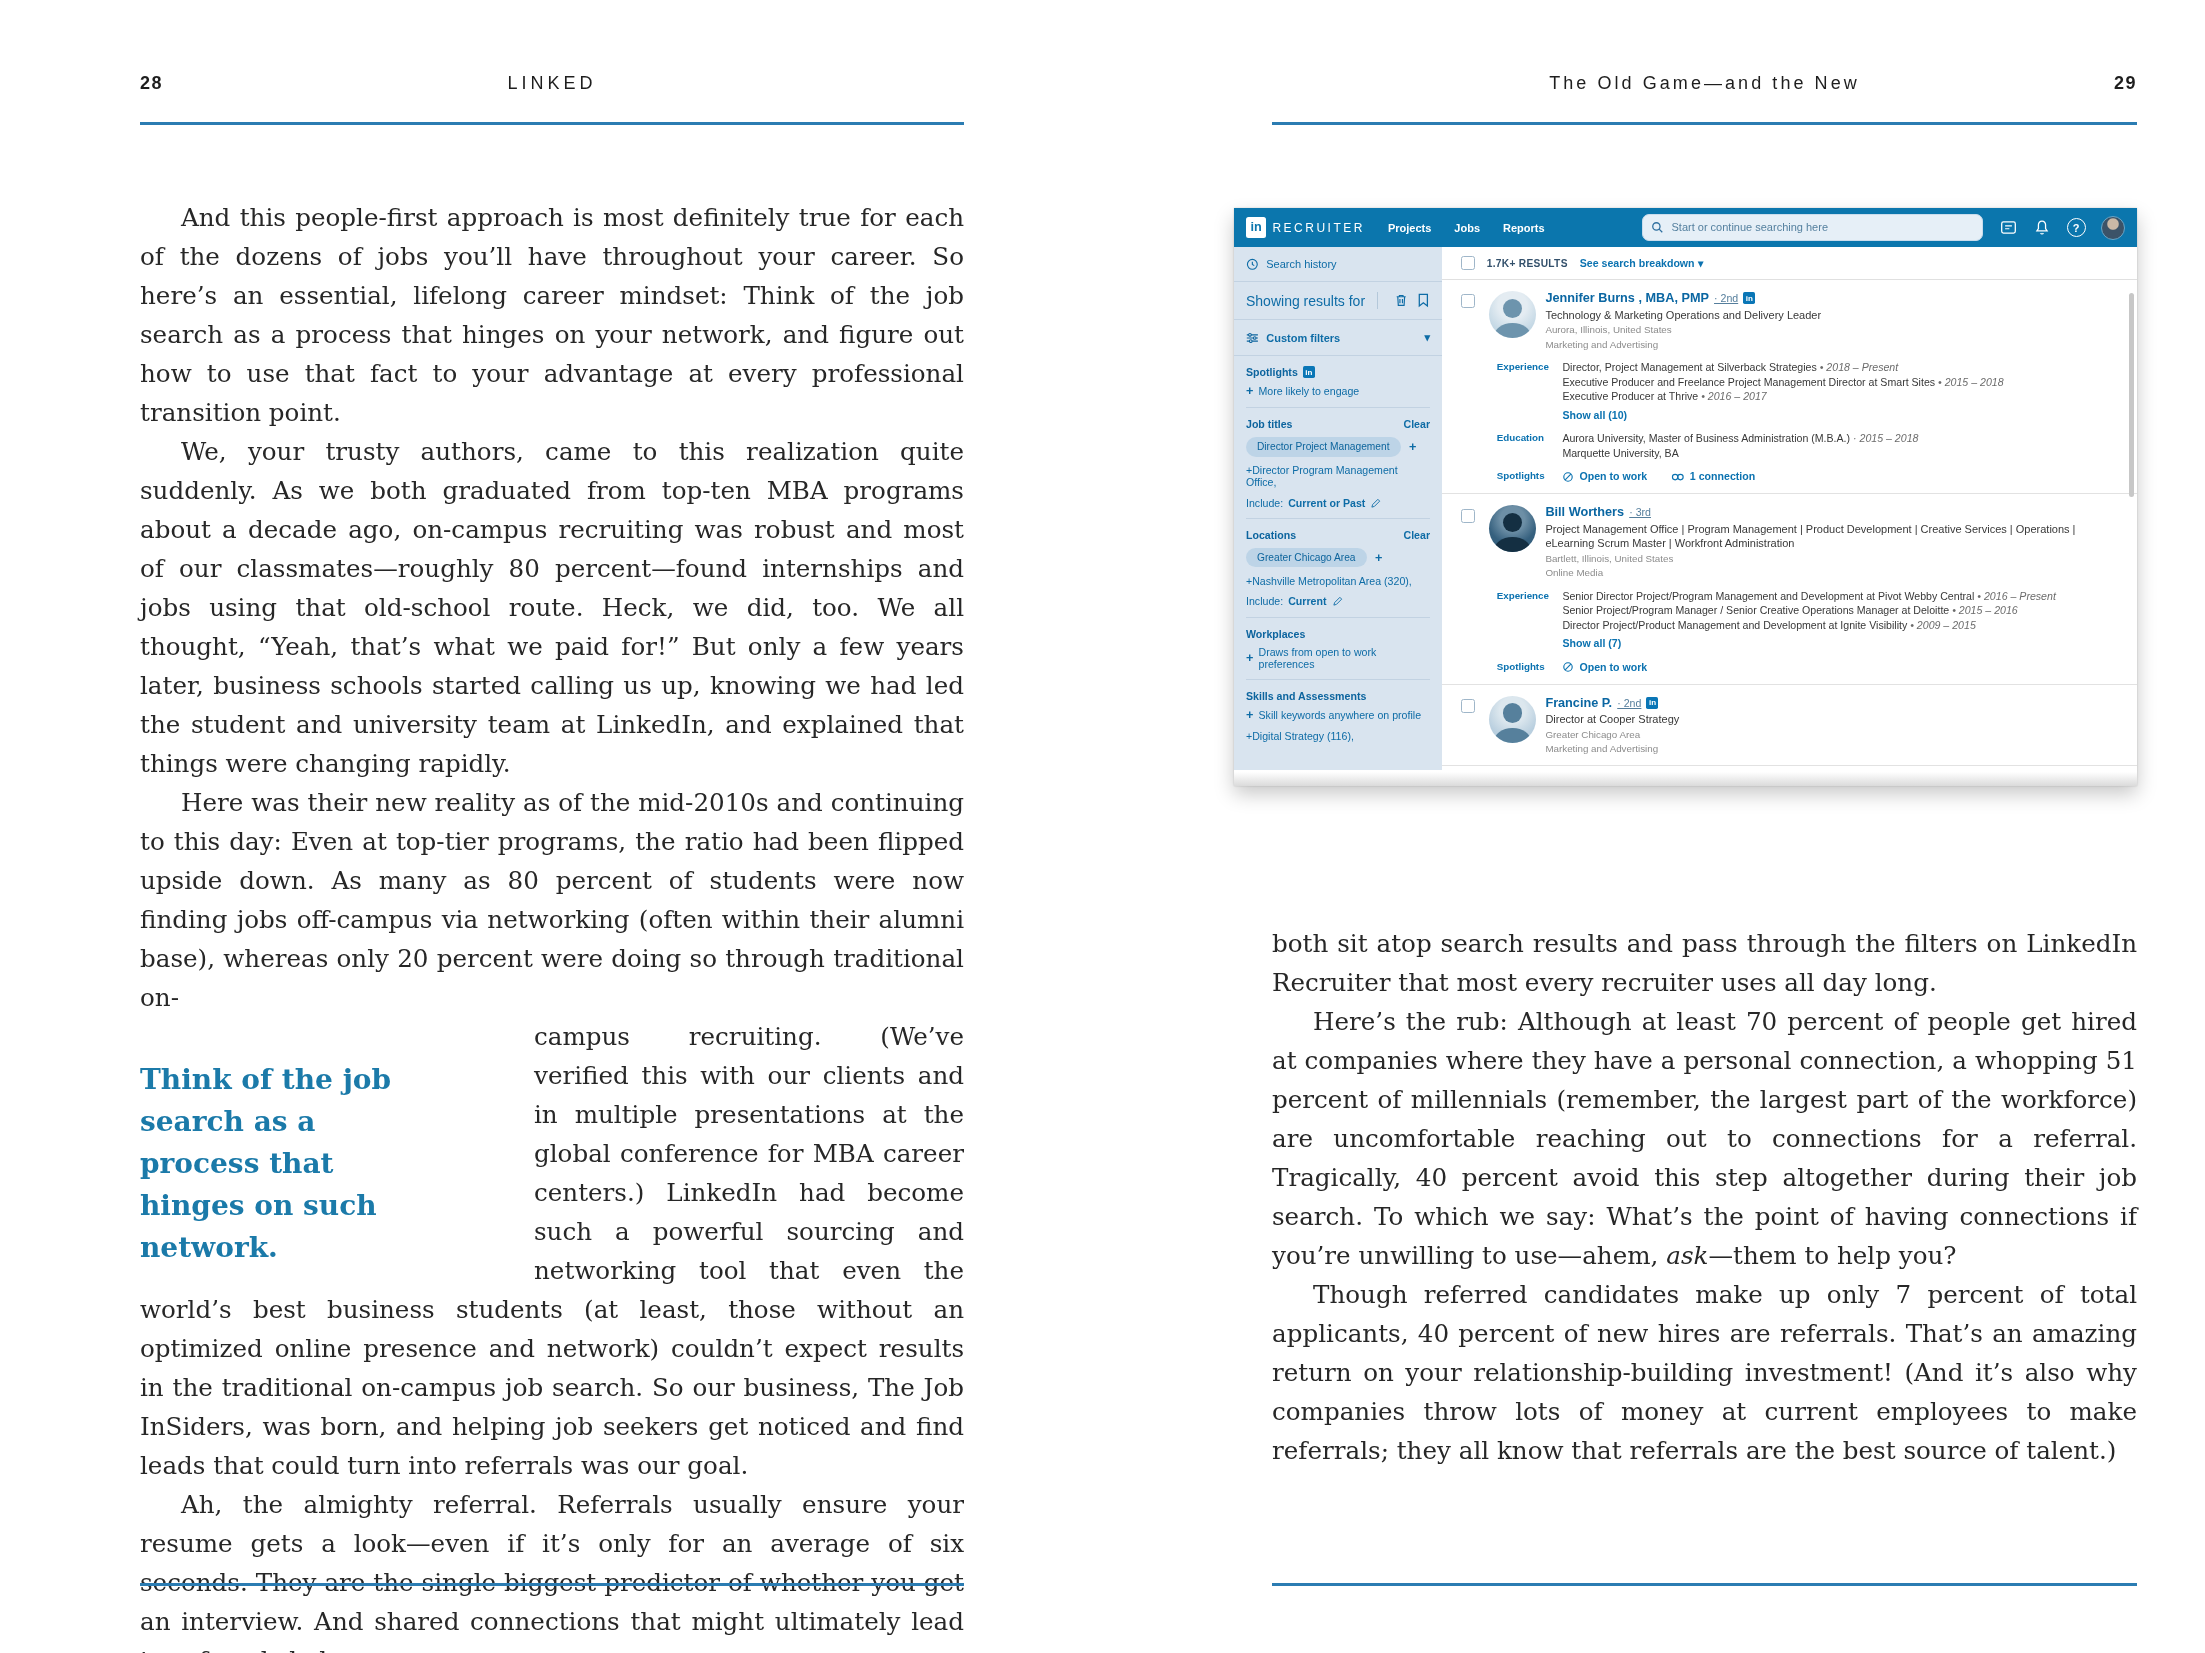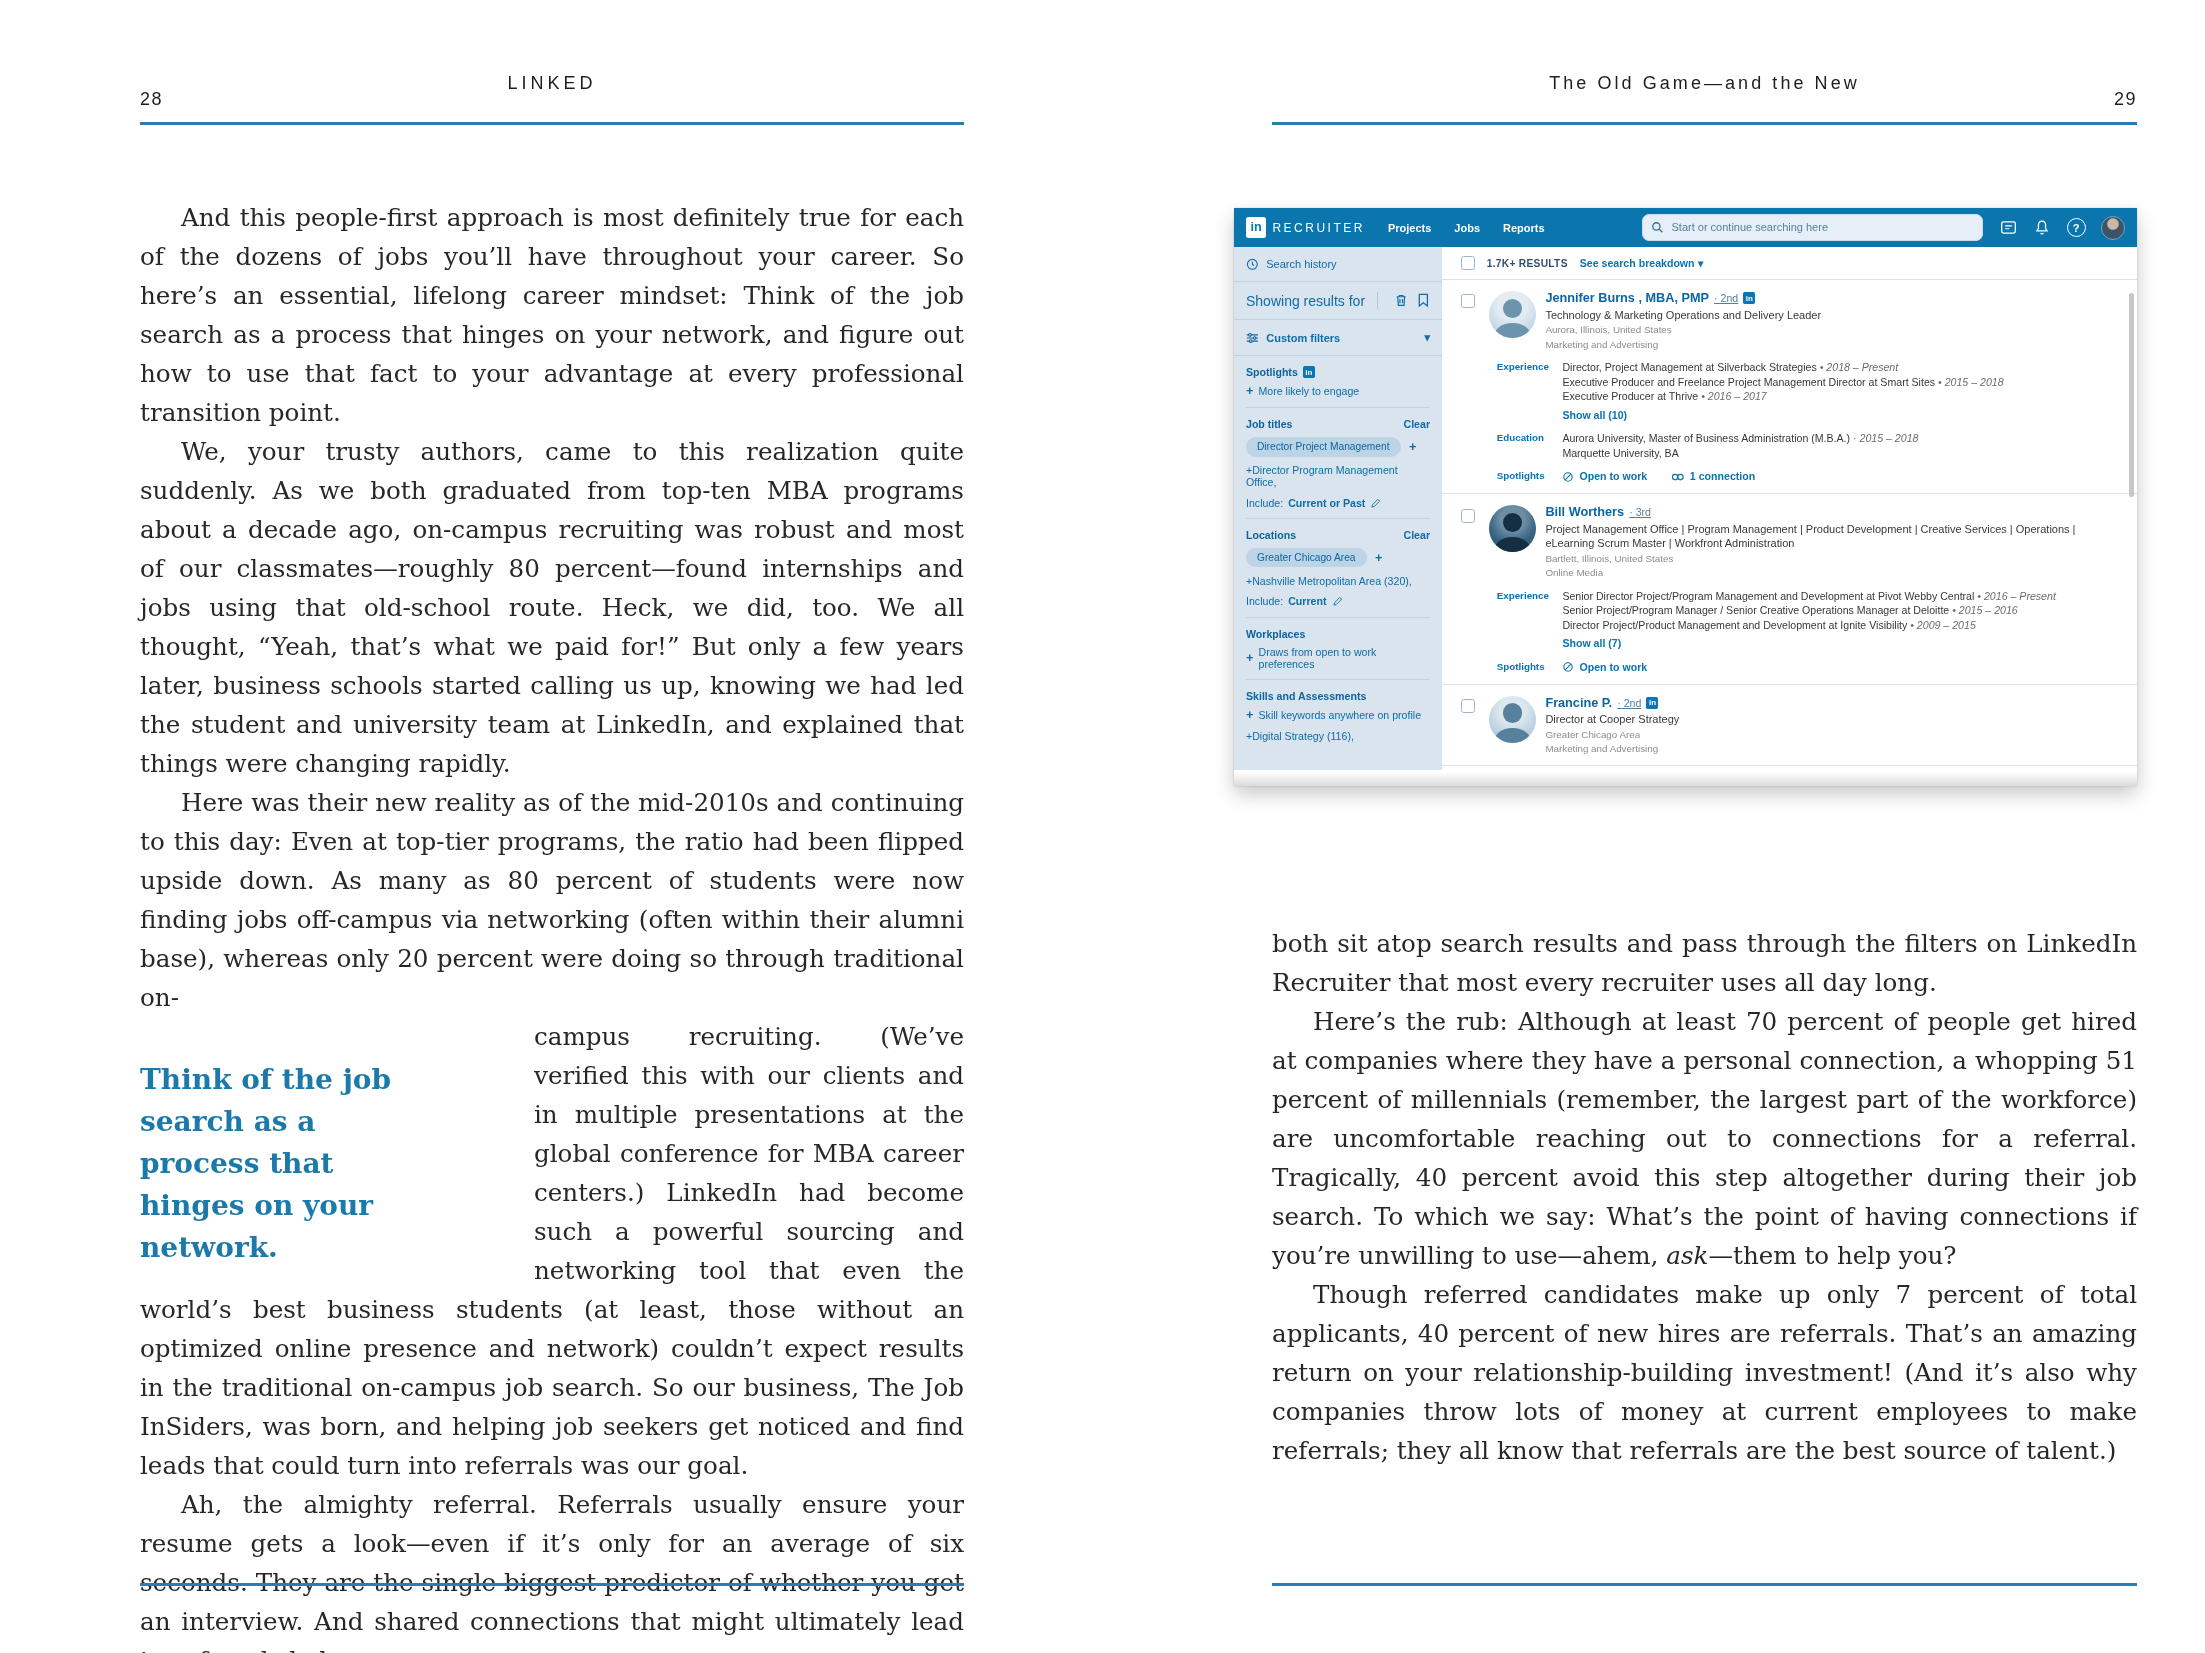--- a/index.html
+++ b/index.html
@@ -3,21 +3,21 @@
 <meta charset="utf-8">
 <style>
   html,body{margin:0;padding:0;background:#ffffff;}
   #canvas{position:relative;width:2205px;height:1654px;background:#ffffff;overflow:hidden;
           font-family:"Liberation Sans",sans-serif;}
 
   
   .running-head{position:absolute;top:73px;height:24px;color:#1e1e1e;
     font-family:"Liberation Sans",sans-serif;font-size:18px;}
   .rh-center{position:absolute;left:0;right:0;text-align:center;letter-spacing:0.22em;}
-  .rh-num{position:absolute;top:16px;letter-spacing:0.08em;}
+  .rh-num{position:absolute;top:0;letter-spacing:0.08em;font-weight:bold;}
   .page-rule{position:absolute;height:2.5px;background:#2b7cb2;}
 
   
   .bodytext{position:absolute;font-family:"DejaVu Serif",serif;font-size:24.6px;line-height:39px;
     color:#272727;text-align:justify;}
   .bodytext p{margin:0;}
   .indent{text-indent:41px;}
   .pq-float{float:left;width:394px;height:273px;}
   .pull-quote{margin-top:42px;width:299px;font-family:"DejaVu Serif",serif;font-weight:bold;
     font-size:28px;line-height:42px;color:#1b7aa9;text-align:left;text-indent:0;}
@@ -118,21 +118,21 @@
     <span class="rh-center">LINKED</span>
   </div>
   <div class="page-rule" style="left:140px;top:122px;width:824px;"></div>
 
   <div class="bodytext" style="left:140px;top:198px;width:824px;">
     <p class="indent">And this people-first approach is most definitely true for each of the dozens of jobs you’ll have throughout your career. So here’s an essential, lifelong career mindset: Think of the job search as a process that hinges on your network, and figure out how to use that fact to your advantage at every professional transition point.</p>
     <p class="indent">We, your trusty authors, came to this realization quite suddenly. As we both graduated from top-ten MBA programs about a decade ago, on-campus recruiting was robust and most of our classmates—roughly 80 percent—found internships and jobs using that old-school route. Heck, we did, too. We all thought, “Yeah, that’s what we paid for!” But only a few years later, business schools started calling us up, knowing we had led the student and university team at LinkedIn, and explained that things were changing rapidly.</p>
     <p class="indent">Here was their new reality as of the mid-2010s and continuing to this day: Even at top-tier programs, the ratio had been flipped upside down. As many as 80 percent of students were now finding jobs off-campus via networking (often within their alumni base), whereas only 20 percent were doing so through traditional on-</p>
     <p>
       <span class="pq-float">
-        <span class="pull-quote" style="display:block;">Think of the job search as a process that hinges on your network.</span>
+        <span class="pull-quote" style="display:block;">Think of the job search as a process that hinges on such network.</span>
       </span>
       <span>campus recruiting. (We’ve verified this with our clients and in multiple presentations at the global conference for MBA career centers.) LinkedIn had become such a powerful sourcing and networking tool that even the world’s best business students (at least, those without an optimized online presence and network) couldn’t expect results in the traditional on-campus job search. So our business, The Job InSiders, was born, and helping job seekers get noticed and find leads that could turn into referrals was our goal.</span>
     </p>
     <p class="indent">Ah, the almighty referral. Referrals usually ensure your resume gets a look—even if it’s only for an average of six seconds. They are the single biggest predictor of whether you get an interview. And shared connections that might ultimately lead to referrals help you</p>
   </div>
 
   <div class="page-rule" style="left:140px;top:1583px;width:824px;"></div>
 
   <div class="running-head" style="left:1272px;width:865px;">
     <span class="rh-center" style="letter-spacing:0.17em;">The Old Game—and the New</span>

